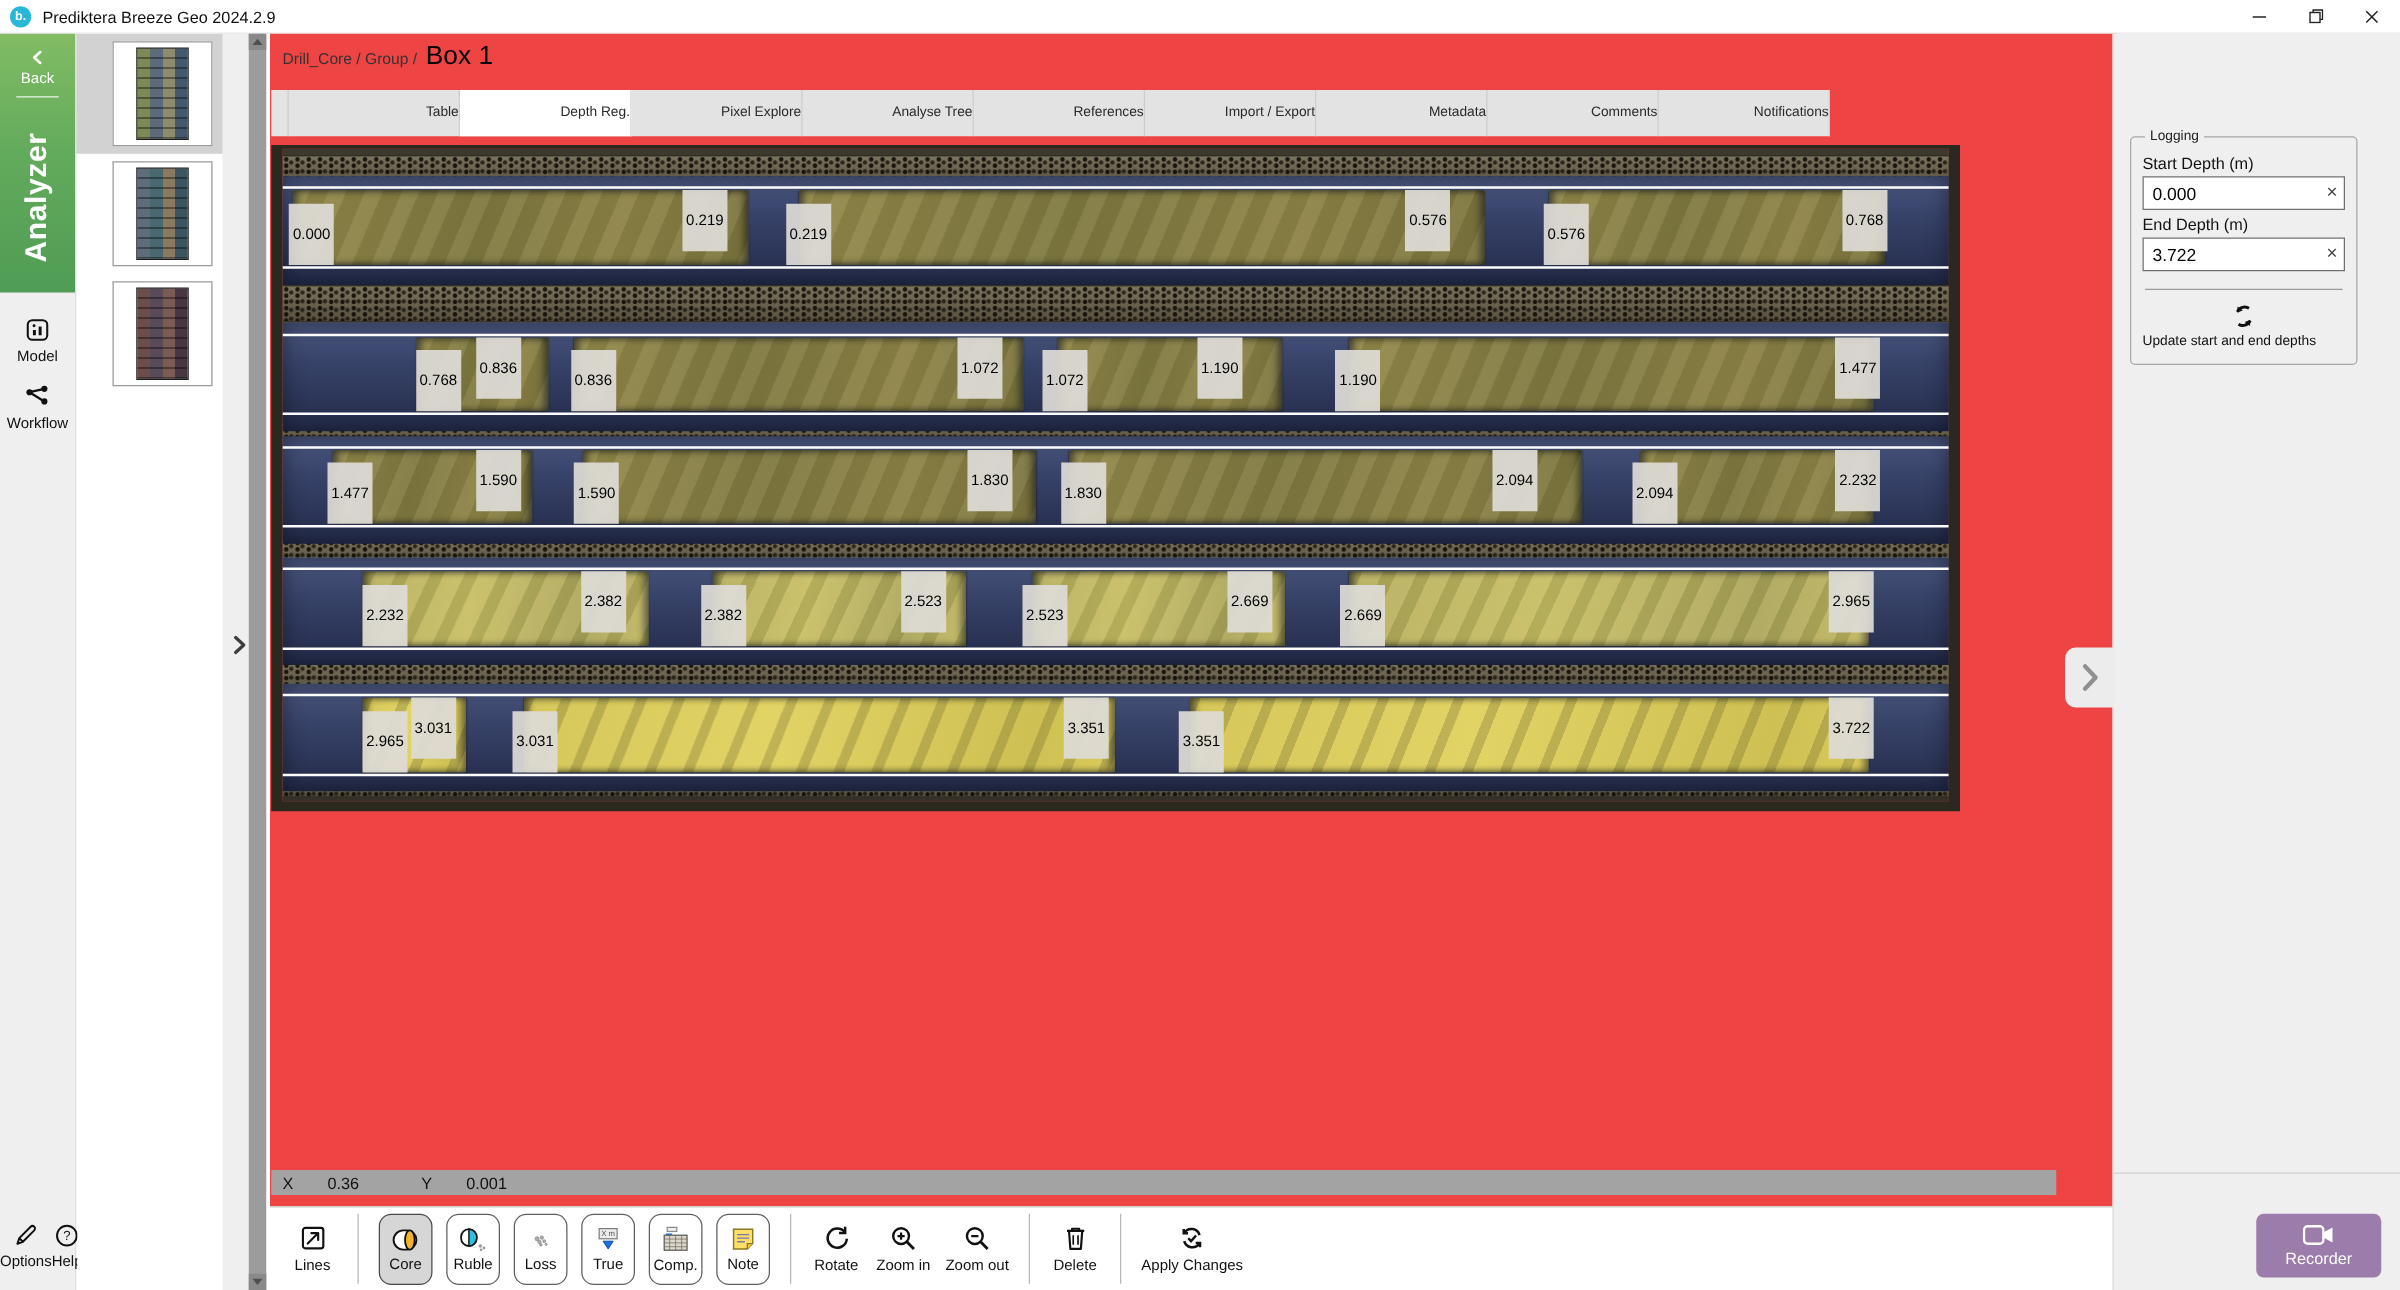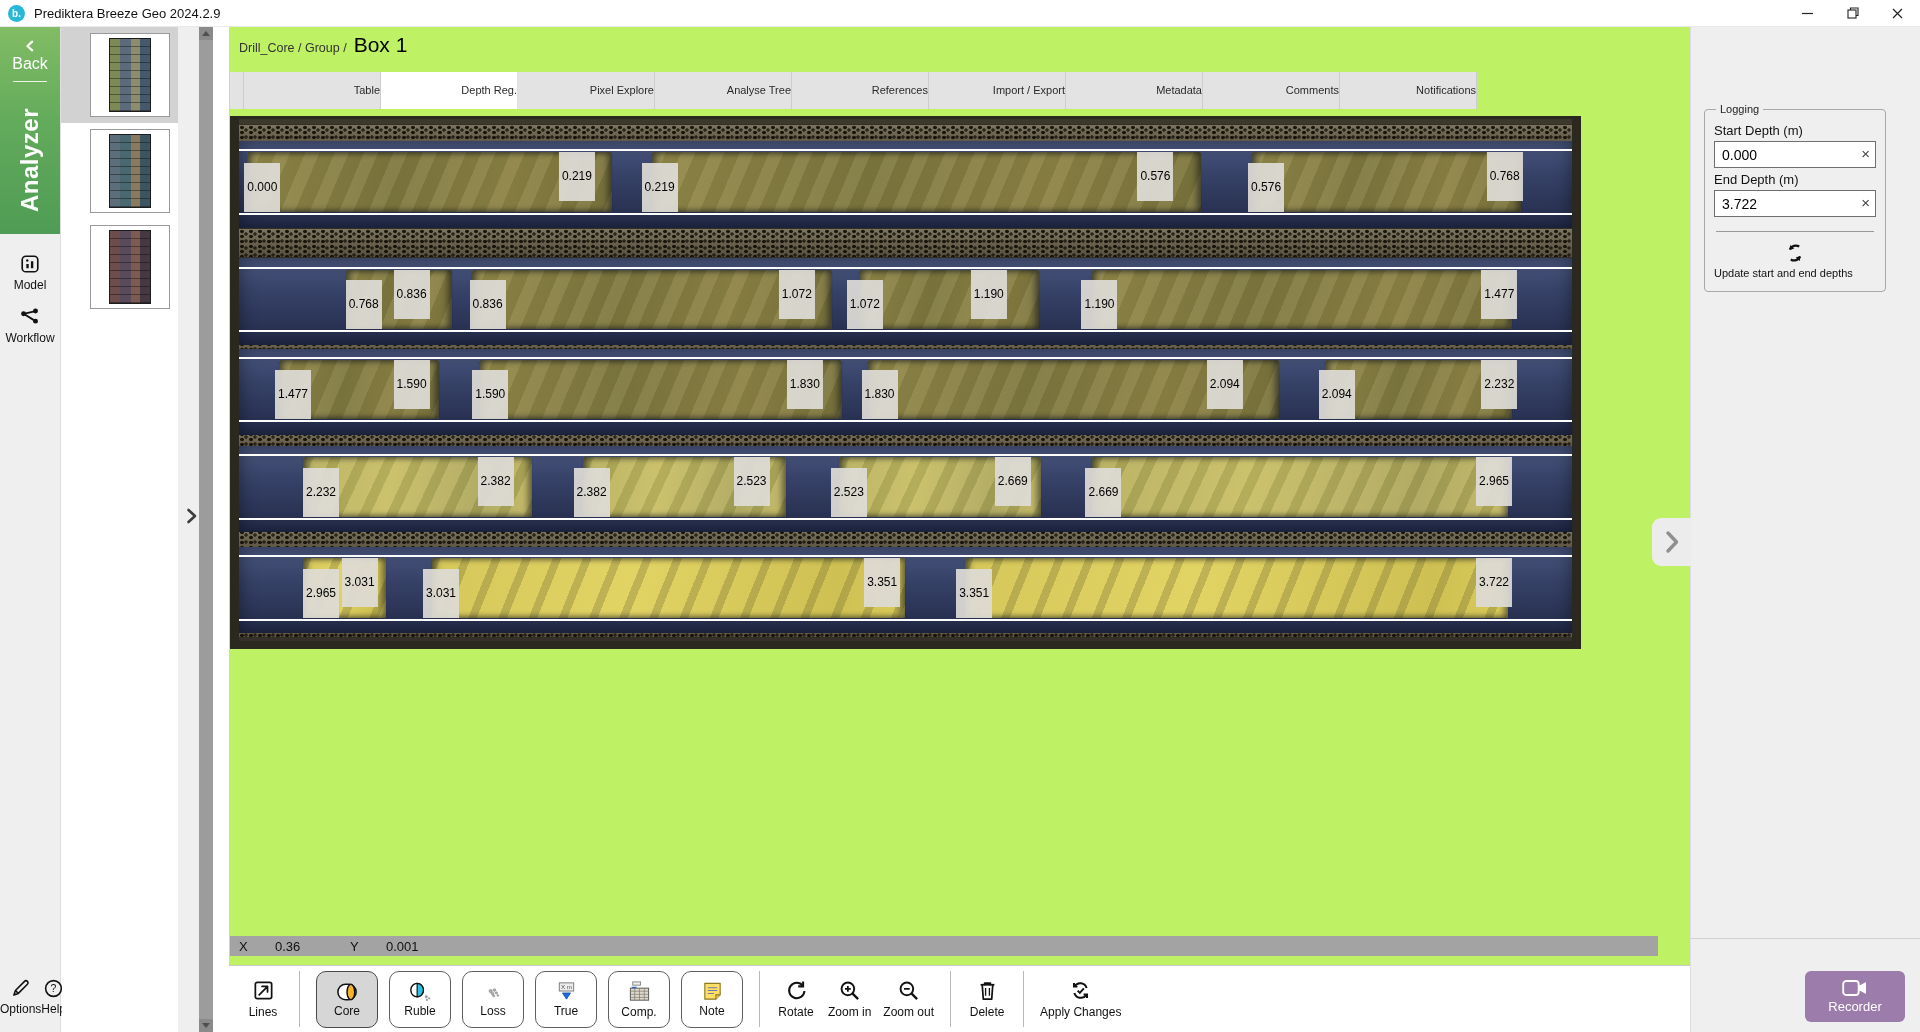--- a/index.html
+++ b/index.html
@@ -16,21 +16,21 @@
   .winbtns{margin-left:auto;display:flex;height:100%;}
   .winbtn{width:45px;height:100%;display:flex;align-items:center;justify-content:center;color:#222;}
 
   
   .sidebar{position:absolute;left:0;top:27px;width:61px;height:1005px;background:#efefef;
     border-right:1px solid #dedede;}
   .sgreen{position:absolute;left:0;top:0;width:100%;height:207px;
     background:linear-gradient(180deg,#82bc64 0%,#63ab5c 45%,#4f9c55 100%);
     display:flex;flex-direction:column;align-items:center;color:#fff;}
   .backchev{margin-top:12px;}
-  .backlbl{font-size:16px;margin-top:2px;}
+  .backlbl{font-size:12px;margin-top:2px;}
   .sgreen .div{width:34px;height:1px;background:rgba(255,255,255,.85);margin:8px 0 4px;}
   .analyzer{flex:1;display:flex;align-items:center;justify-content:center;}
   .analyzer span{transform:rotate(-90deg);font-size:24px;font-weight:bold;letter-spacing:.5px;white-space:nowrap;}
   .snav{position:absolute;left:0;top:218px;width:100%;display:flex;flex-direction:column;align-items:center;}
   .sitem{display:flex;flex-direction:column;align-items:center;margin:8px 0 6px;color:#111;}
   .sitem .lbl{font-size:12px;margin-top:3px;}
   .sfooter{position:absolute;left:0;bottom:10px;width:100%;display:flex;flex-direction:row;align-items:center;}
   .sfooter .hdiv{width:40px;height:1px;background:#c9c9c9;margin:6px 0;}
 
   
@@ -43,21 +43,21 @@
     background-blend-mode:normal;}
   .gutter{position:absolute;left:178px;top:27px;width:21px;height:1005px;background:#efefef;}
   .lexp{position:absolute;left:183px;top:498px;width:16px;height:36px;display:flex;align-items:center;justify-content:center;}
   .vscroll{position:absolute;left:199px;top:27px;width:14px;height:1005px;background:#9c9c9c;}
   .vscroll .sb{position:absolute;left:0;width:14px;height:13px;background:#8a8a8a;display:flex;align-items:center;justify-content:center;}
   .vscroll .sb.up{top:0;} .vscroll .sb.down{bottom:0;}
   .tri-up{width:0;height:0;border-left:4px solid transparent;border-right:4px solid transparent;border-bottom:5px solid #4f4f4f;}
   .tri-down{width:0;height:0;border-left:4px solid transparent;border-right:4px solid transparent;border-top:5px solid #4f4f4f;}
 
   
-  .main{position:absolute;left:229px;top:27px;width:1477px;height:1005px;background:#bef264;}
+  .main{position:absolute;left:216px;top:27px;width:1477px;height:1005px;background:#ef4444;}
   .breadcrumb{position:absolute;left:10px;top:6px;display:flex;align-items:baseline;color:#333;}
   .bpath{font-size:12.5px;}
   .bcur{font-size:21px;color:#000;margin-left:7px;}
   .tabbar{position:absolute;left:1px;top:45px;height:37px;display:flex;background:#e3e3e3;}
   .tabspacer{width:14px;border-right:1px solid #cdcdcd;}
   .tab{width:137px;text-align:right;line-height:37px;font-size:11px;color:#2a2a2a;
     border-right:1px solid #cdcdcd;}
   .tab.active{background:#fff;border-right-color:#e0e0e0;}
 
   
@@ -96,21 +96,21 @@
   .statusbar .v{width:66px;}
 
   
   .toolbar{position:absolute;left:0;top:938px;width:1477px;height:67px;background:#fff;
     border-top:1px solid #c9c9c9;display:flex;align-items:center;padding-left:8px;}
   .tbtn{display:flex;flex-direction:column;align-items:center;justify-content:center;color:#111;
     font-size:12px;margin:0 6px;min-width:40px;}
   .tbtn .lbl{margin-top:3px;white-space:nowrap;}
   .tdiv{width:1px;height:56px;background:#b8b8b8;margin:0 10px;}
   .modes{display:flex;gap:11px;margin:0 6px;}
-  .mbtn{width:62px;height:57px;border:1.5px solid #5f5f5f;border-radius:10px;background:#fff;
+  .mbtn{width:43px;height:57px;border:1.5px solid #5f5f5f;border-radius:10px;background:#fff;
     display:flex;flex-direction:column;align-items:center;justify-content:center;font-size:12px;color:#111;}
   .mbtn .lbl{margin-top:1px;}
   .mbtn.selected{background:#d6d6d6;border-color:#4a4a4a;}
 
   
   .rightpanel{position:absolute;left:1690px;top:27px;width:230px;height:1005px;background:#efefef;
     border-left:1px solid #ddd;}
   .rightpanel::after{content:'';position:absolute;left:0;right:0;top:911px;border-top:1px solid #d2d2d2;}
   .logging{position:absolute;left:11px;top:76px;width:182px;border:1px solid #a8a8a8;border-radius:4px;
     padding:4px 9px 12px;background:#efefef;}

